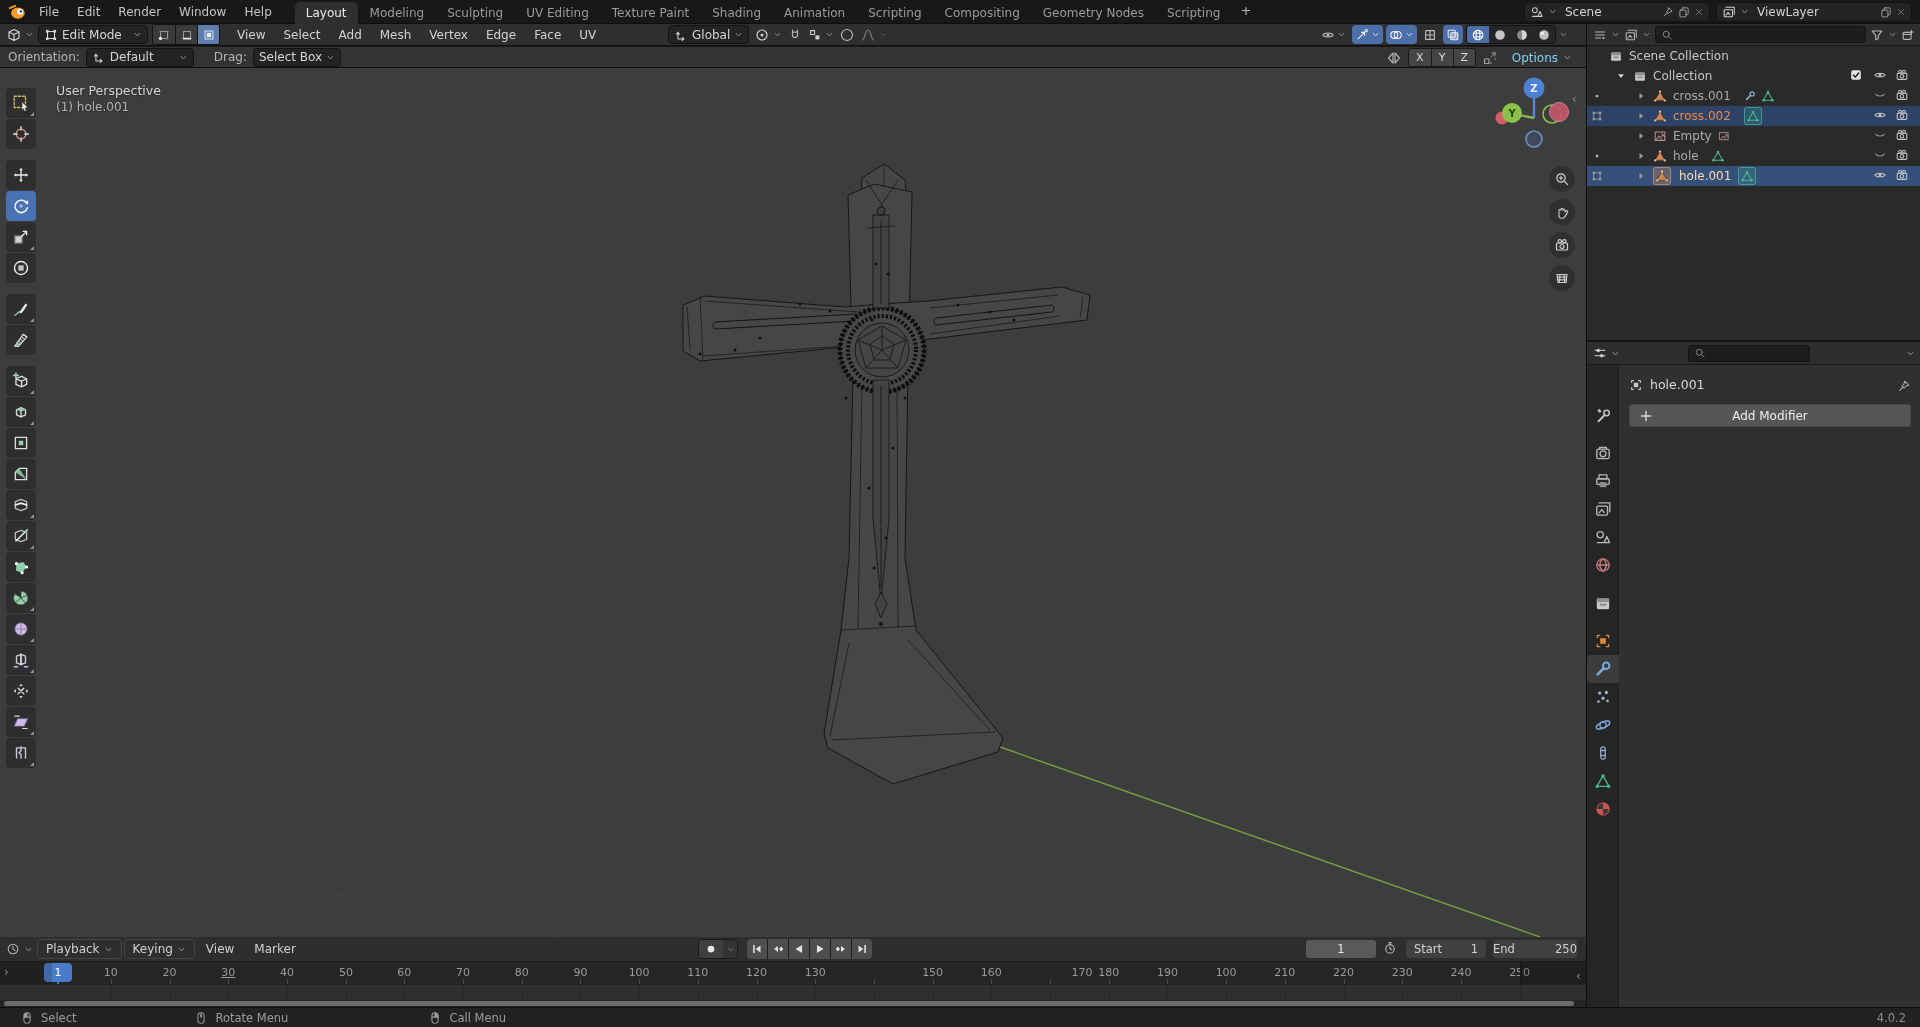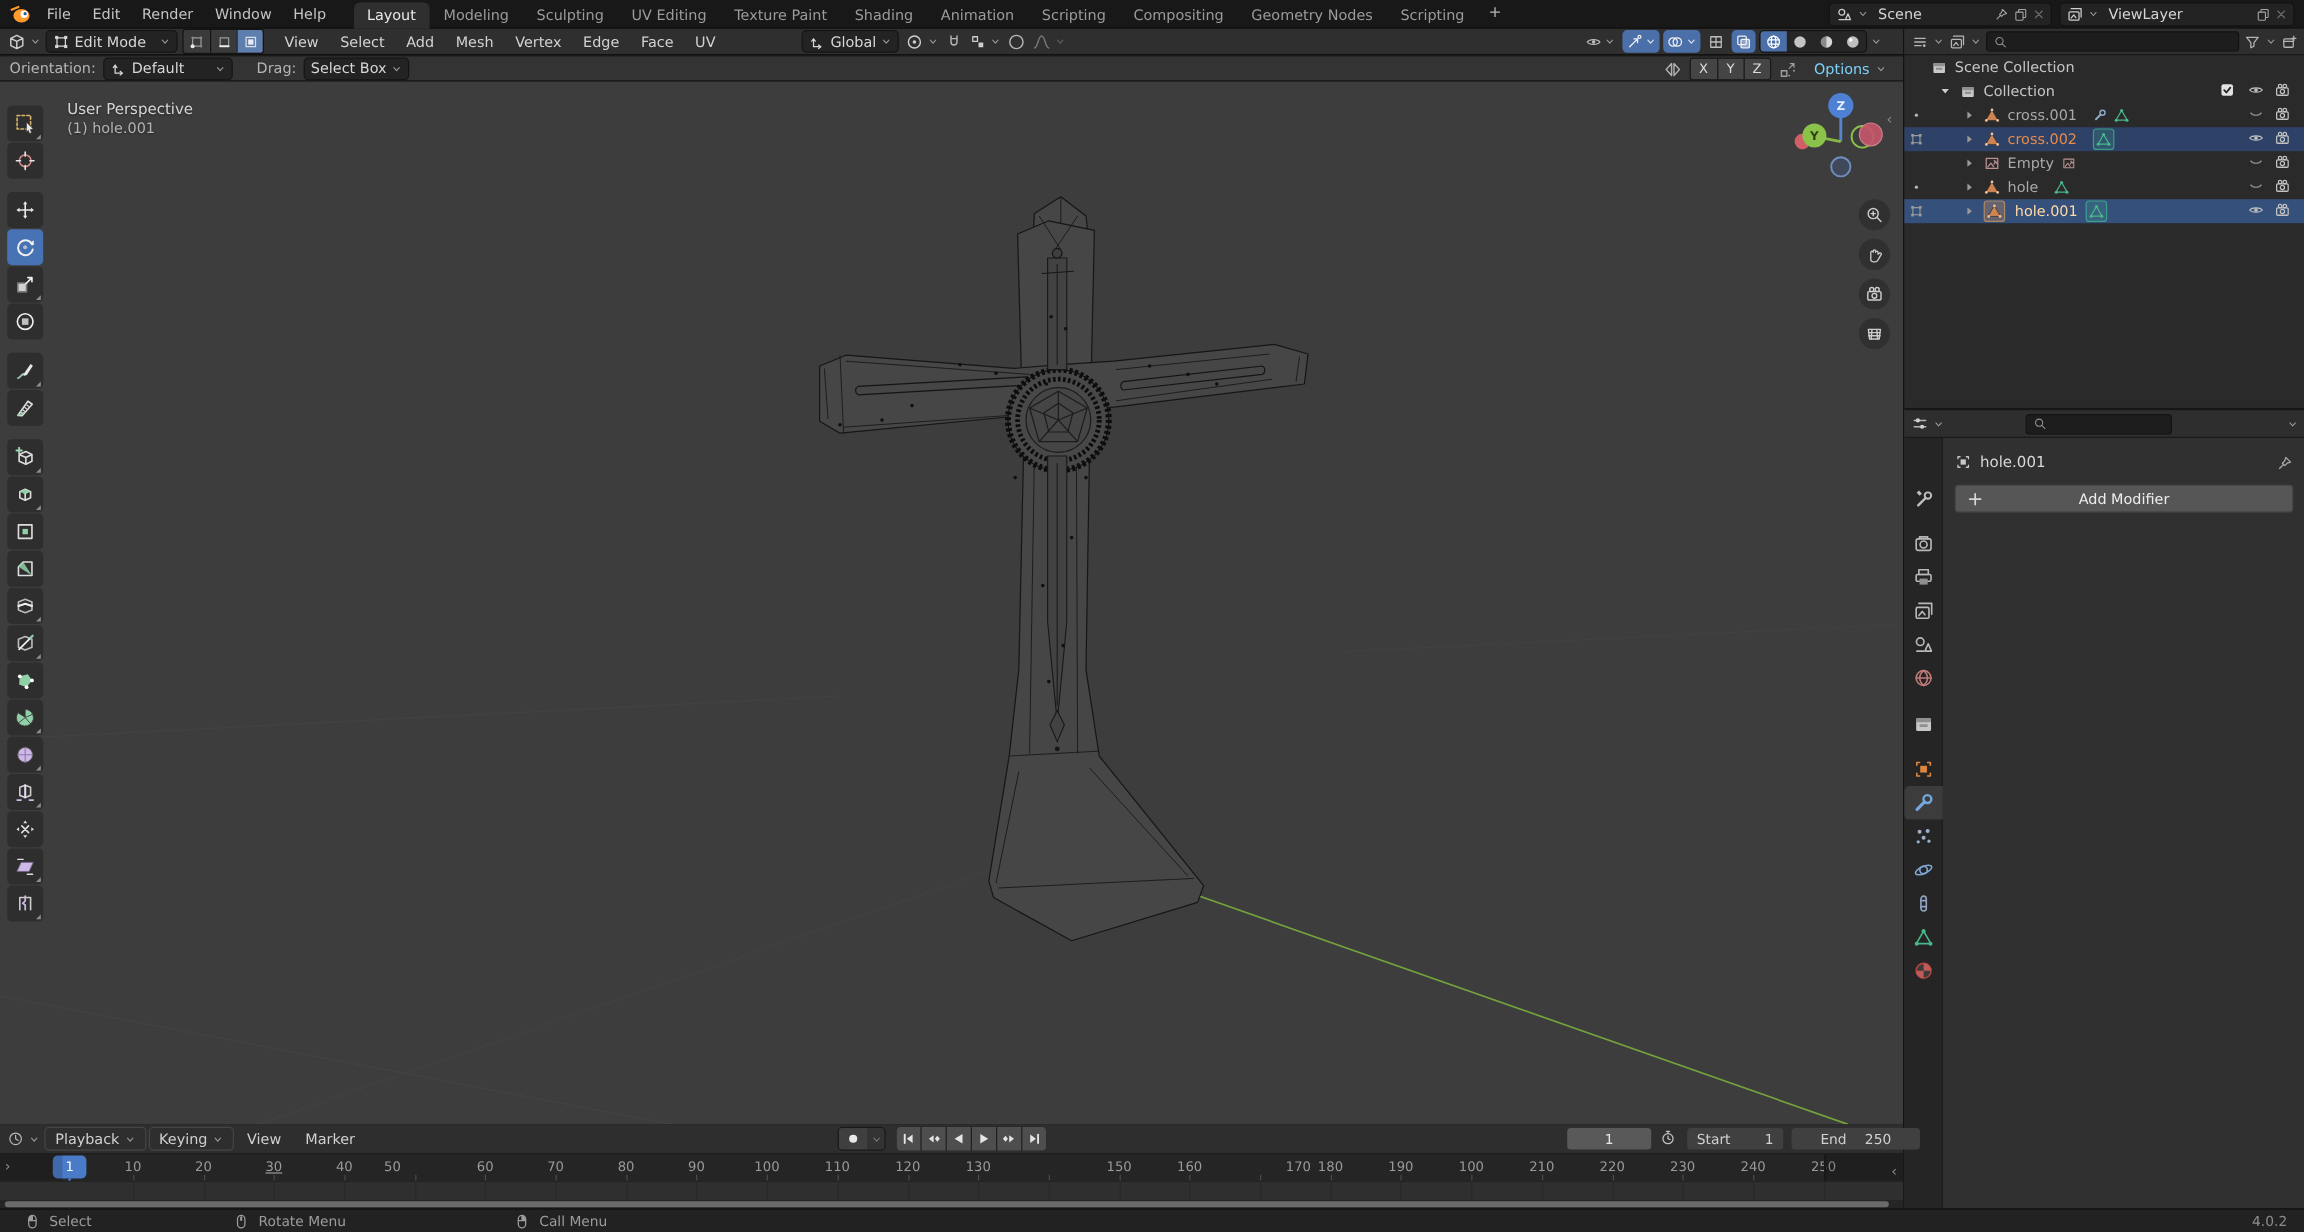--- a/index.html
+++ b/index.html
@@ -99,21 +99,21 @@
   .tlmenu.plain{border-color:transparent}
   #transport{position:absolute;left:747px;top:2px;display:flex;background:#1f1f1f;border-radius:4px;overflow:hidden;gap:1px}
   .trbtn{width:20px;height:20px;background:#4e4e4e;color:#e4e4e4;display:flex;align-items:center;justify-content:center}
   #recbtn{position:absolute;left:698px;top:2px;display:flex;border-radius:4px;overflow:hidden;border:1px solid #1a1a1a}
   #recbtn .r1{width:24px;height:18px;background:#3f3f3f;display:flex;align-items:center;justify-content:center;color:#e0e0e0}
   #recbtn .r2{width:14px;height:18px;background:#333;display:flex;align-items:center;justify-content:center;color:#777}
   .framefield{position:absolute;top:3px;height:18px;border-radius:3px;display:flex;align-items:center;color:#e8e8e8}
   #f-cur{left:1306px;width:70px;background:#595959;justify-content:center;font-size:11.5px}
   #f-clock{left:1383px;top:4px;position:absolute;color:#c2c2c2}
   #f-start{left:1406px;width:80px;background:#404040;justify-content:space-between;padding:0 8px;font-size:11.5px;color:#d0d0d0}
-  #f-end{left:1493px;width:107px;background:#404040;justify-content:space-between;padding:0 24px;font-size:11.5px;color:#d0d0d0}
+  #f-end{left:1493px;width:84px;background:#404040;justify-content:space-between;padding:0 0;font-size:11.5px;color:#d0d0d0}
   #tl-ruler{position:relative;height:23px;background:#252525;border-top:1px solid #1d1d1d;}
   .rlabel{position:absolute;top:4px;transform:translateX(-50%);color:#9a9a9a;font-size:11px}
   .rtick{position:absolute;bottom:0;width:1px;height:5px;background:#4a4a4a}
   #tl-channel{position:relative;height:16px;background:#2f2f2f;border-top:1px solid #232323}
   .cline{position:absolute;top:0;width:1px;height:16px;background:#282828}
   #tl-scroll{position:relative;height:7px;background:#252525}
   #tl-scrollbar{position:absolute;left:4px;top:1px;width:1570px;height:5px;border-radius:2.5px;background:#6b6b6b}
   #playhead-badge{position:absolute;top:1px;width:28px;height:19px;border-radius:4px;background:#4a7bc8;color:#fff;font-size:11px;display:flex;align-items:center;justify-content:center}
   #playhead-stem{position:absolute;top:20px;width:2px;height:39px;background:#4a7bc8}
   .dimrange{position:absolute;top:0;height:39px;background:rgba(0,0,0,.14)}
@@ -1482,21 +1482,21 @@
       <span class="rlabel" style="left: 58px;">1</span>
       <span class="rtick" style="left: 58px;"></span>
       <span class="rlabel" style="left: 110.83px;">10</span>
       <span class="rtick" style="left: 110.83px;"></span>
       <span class="rlabel" style="left: 169.53px;">20</span>
       <span class="rtick" style="left: 169.53px;"></span>
       <span class="rlabel" style="left: 228.23px; text-decoration: underline;">30</span>
       <span class="rtick" style="left: 228.23px;"></span>
       <span class="rlabel" style="left: 286.93px;">40</span>
       <span class="rtick" style="left: 286.93px;"></span>
-      <span class="rlabel" style="left: 327px;">50</span>
+      <span class="rlabel" style="left: 346px;">50</span>
       <span class="rtick" style="left: 345.63px;"></span>
       <span class="rlabel" style="left: 404.33px;">60</span>
       <span class="rtick" style="left: 404.33px;"></span>
       <span class="rlabel" style="left: 463.03px;">70</span>
       <span class="rtick" style="left: 463.03px;"></span>
       <span class="rlabel" style="left: 521.73px;">80</span>
       <span class="rtick" style="left: 521.73px;"></span>
       <span class="rlabel" style="left: 580.43px;">90</span>
       <span class="rtick" style="left: 580.43px;"></span>
       <span class="rlabel" style="left: 639.13px;">100</span>

